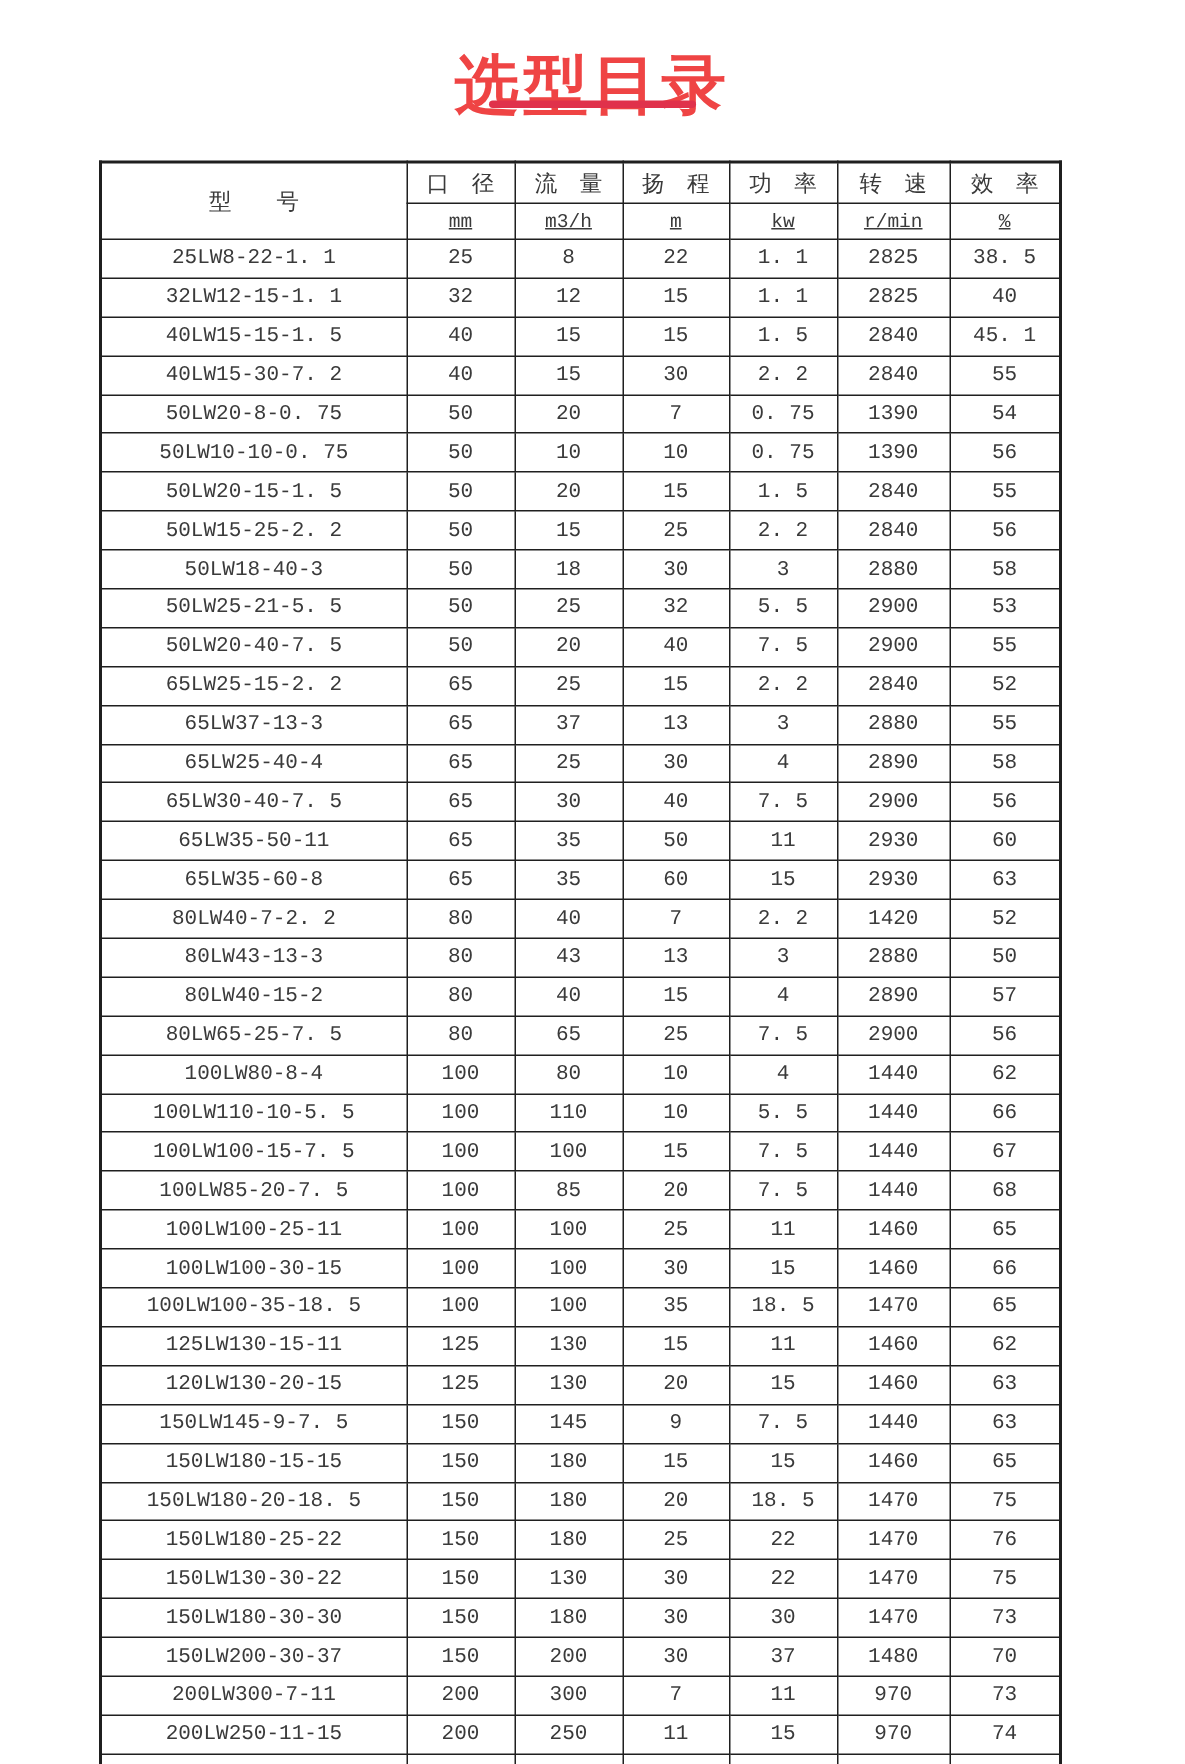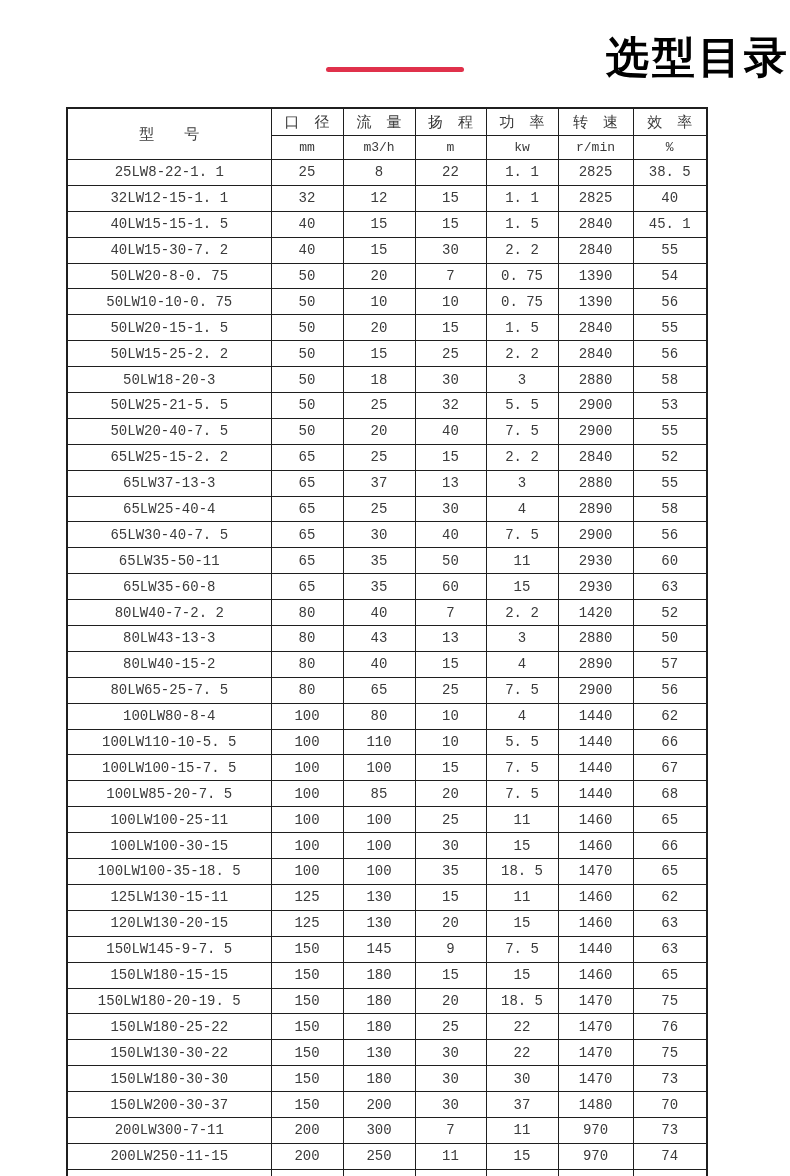--- a/index.html
+++ b/index.html
@@ -9,25 +9,25 @@
     background: #ffffff;
     overflow: hidden;
     position: relative;
     font-family: "Liberation Sans", sans-serif;
   }
   .title {
     position: absolute;
     top: 2px;
     left: 0;
     width: 100%;
-    text-align: right;
+    text-align: center;
     font-size: 43px;
     line-height: 52px;
     font-weight: 700;
-    color: #000000;
+    color: #ef4444;
     letter-spacing: 3px;
   }
   .divider {
     position: absolute;
     top: 67px;
     left: 50%;
     transform: translateX(-50%);
     width: 138px;
     height: 5px;
     border-radius: 3px;
@@ -49,21 +49,21 @@
   th, td {
     border: 1px solid #1f1f1f;
     text-align: center;
     vertical-align: middle;
     padding: 0;
     white-space: pre;
     overflow: hidden;
   }
   thead th { font-weight: 400; }
   thead th.cn   { font-size: 15px; height: 26px; }
-  thead th.unit { font-size: 13px; height: 23px; }
+  thead th.unit { font-size: 13px; height: 23px; text-decoration: underline; }
   tbody td { font-size: 14px; height: 24.9px; }
 </style>
 </head>
 <body>
 
 <h1 class="title">选型目录</h1>
 <div class="divider"></div>
 
 <div class="table-wrap">
   <table>
@@ -162,21 +162,21 @@
         <tr>
     <td>50LW15-25-2. 2</td>
     <td>50</td>
     <td>15</td>
     <td>25</td>
     <td>2. 2</td>
     <td>2840</td>
     <td>56</td>
   </tr>
         <tr>
-    <td>50LW18-20-3</td>
+    <td>50LW18-40-3</td>
     <td>50</td>
     <td>18</td>
     <td>30</td>
     <td>3</td>
     <td>2880</td>
     <td>58</td>
   </tr>
         <tr>
     <td>50LW25-21-5. 5</td>
     <td>50</td>
@@ -378,21 +378,21 @@
         <tr>
     <td>150LW180-15-15</td>
     <td>150</td>
     <td>180</td>
     <td>15</td>
     <td>15</td>
     <td>1460</td>
     <td>65</td>
   </tr>
         <tr>
-    <td>150LW180-20-19. 5</td>
+    <td>150LW180-20-18. 5</td>
     <td>150</td>
     <td>180</td>
     <td>20</td>
     <td>18. 5</td>
     <td>1470</td>
     <td>75</td>
   </tr>
         <tr>
     <td>150LW180-25-22</td>
     <td>150</td>

